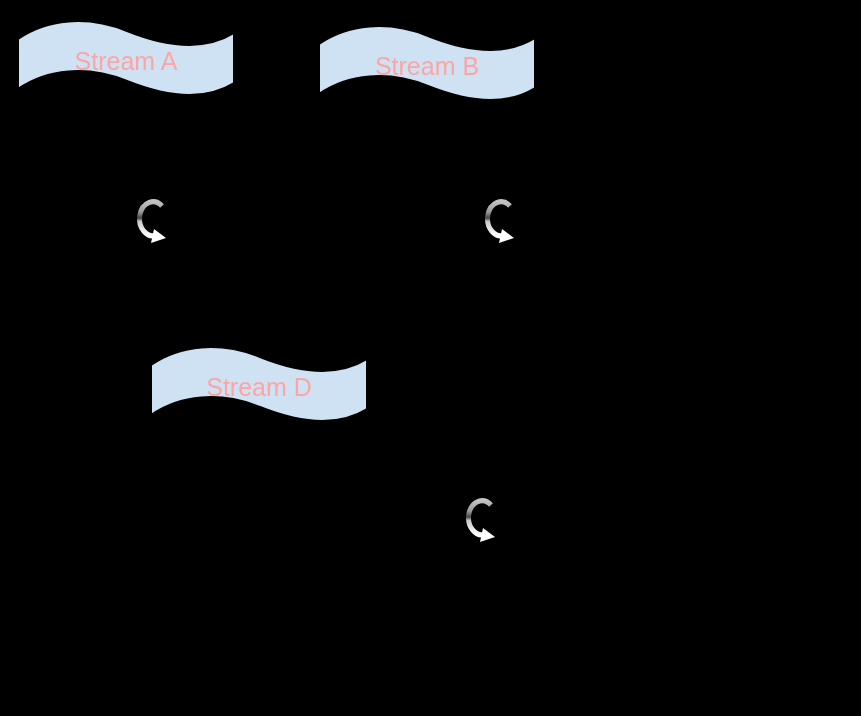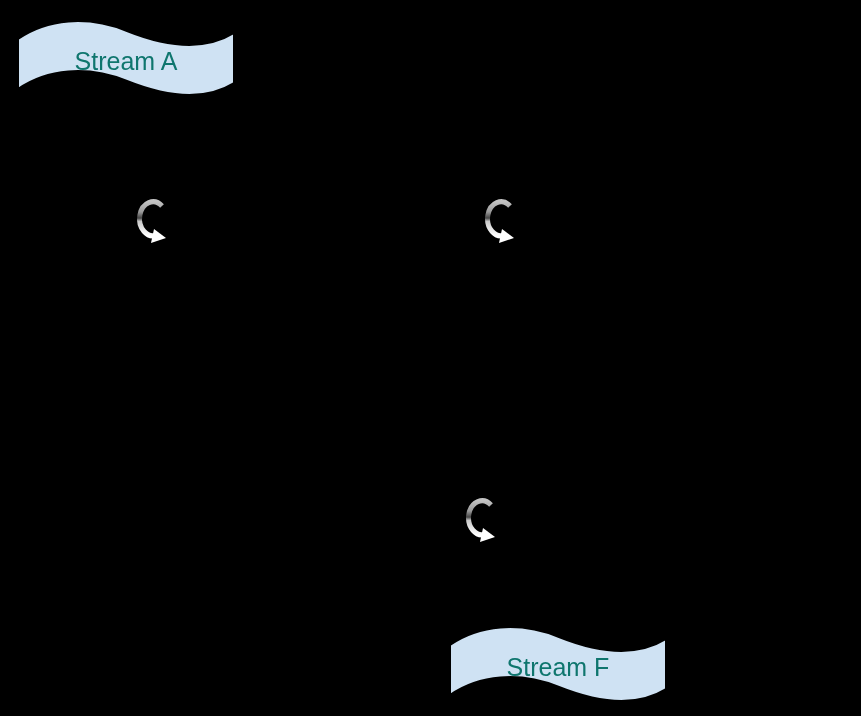--- a/index.html
+++ b/index.html
@@ -32,21 +32,21 @@
     left: 0; top: 0;
     width: 100%;
     height: 100%;
     display: flex;
     align-items: center;
     justify-content: center;
     padding-top: 5px;
     box-sizing: border-box;
     font-size: 25px;
     line-height: 1;
-    color: #0f766e;
+    color: #fca5a5;
     white-space: nowrap;
     pointer-events: none;
   }
   .loop-icon {
     position: absolute;
     width: 33px;
     height: 44px;
     overflow: visible;
   }
   
@@ -84,36 +84,42 @@
     </defs>
   </svg>
 
   <div class="node node-a">
     <svg class="wave" viewBox="0 0 218 82">
       <use href="#waveShape" xlink:href="#waveShape" fill="#cfe2f3" stroke="#000000"></use>
     </svg>
     <div class="label">Stream A</div>
   </div>
 
+  <div class="node node-b">
+    <svg class="wave" viewBox="0 0 218 82">
+      <use href="#waveShape" xlink:href="#waveShape" fill="#cfe2f3" stroke="#000000"></use>
+    </svg>
+    <div class="label">Stream B</div>
+  </div>
 
 
   <svg class="loop-icon loop-1" viewBox="0 0 33 44">
     <use href="#loopArrow" xlink:href="#loopArrow"></use>
   </svg>
 
   <svg class="loop-icon loop-2" viewBox="0 0 33 44">
     <use href="#loopArrow" xlink:href="#loopArrow"></use>
   </svg>
 
+  <div class="node node-d">
+    <svg class="wave" viewBox="0 0 218 82">
+      <use href="#waveShape" xlink:href="#waveShape" fill="#cfe2f3" stroke="#000000"></use>
+    </svg>
+    <div class="label">Stream D</div>
+  </div>
 
 
   <svg class="loop-icon loop-3" viewBox="0 0 33 44">
     <use href="#loopArrow" xlink:href="#loopArrow"></use>
   </svg>
 
-  <div class="node node-f">
-    <svg class="wave" viewBox="0 0 218 82">
-      <use href="#waveShape" xlink:href="#waveShape" fill="#cfe2f3" stroke="#000000"></use>
-    </svg>
-    <div class="label">Stream F</div>
-  </div>
 
 </div>
 
 </body></html>

